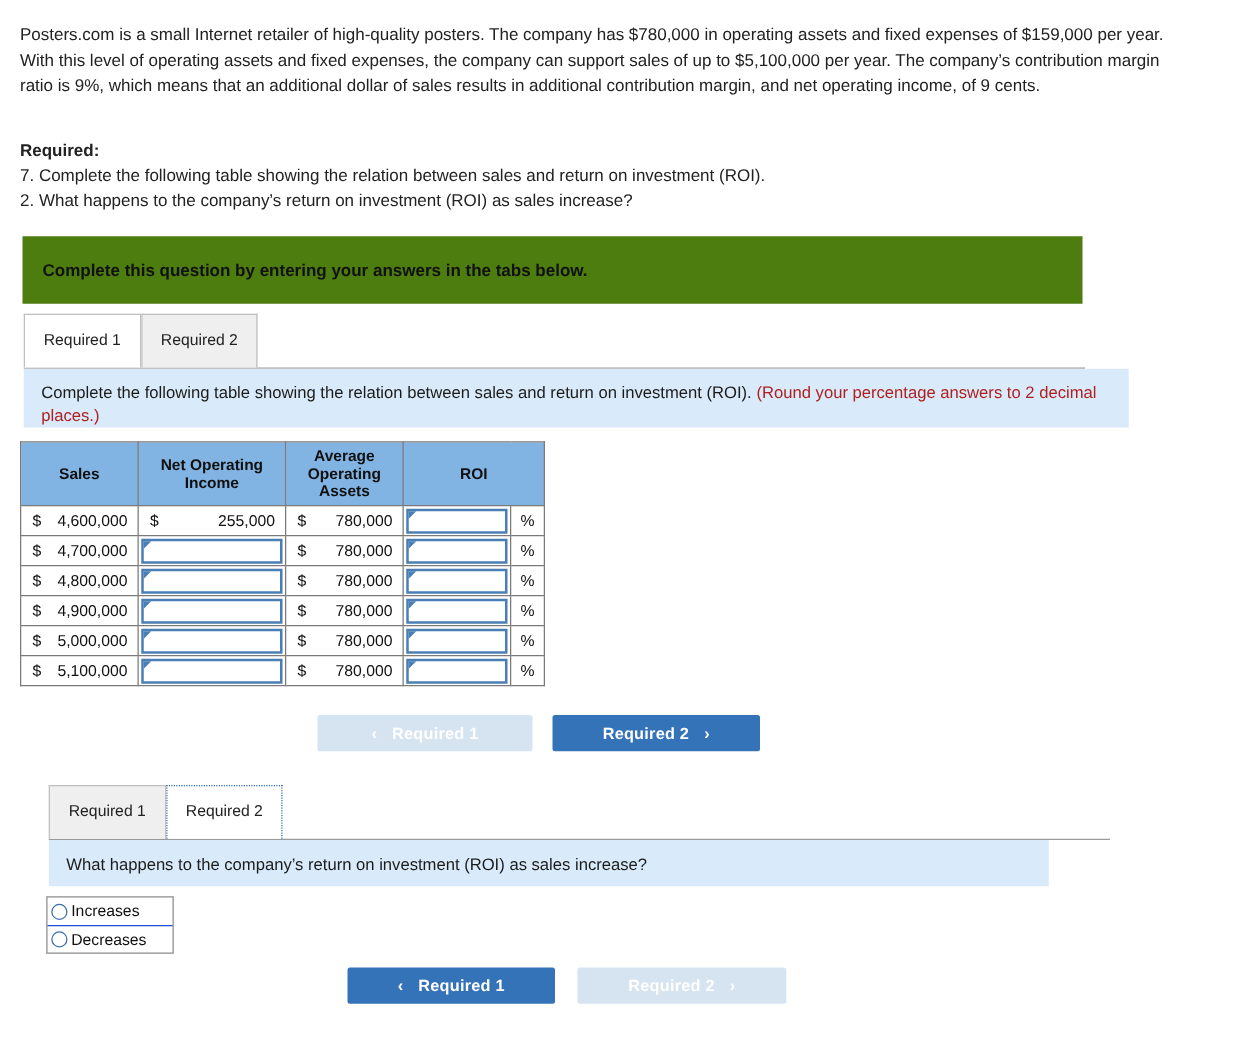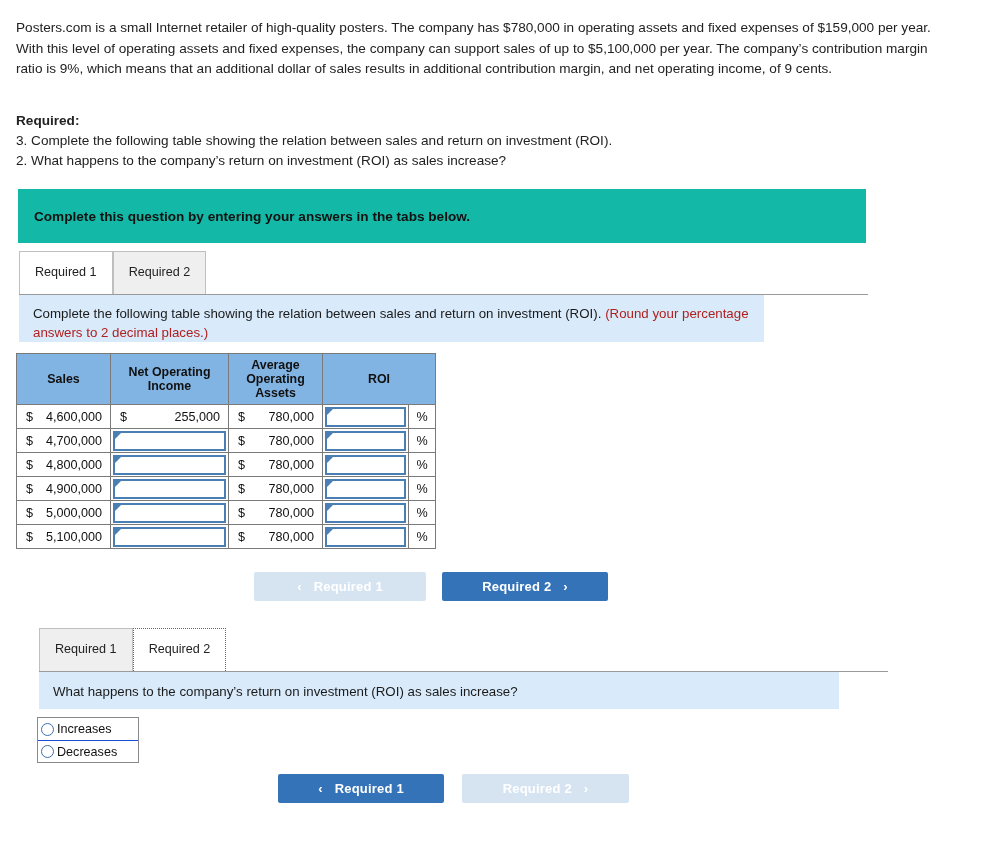--- a/index.html
+++ b/index.html
@@ -43,21 +43,21 @@
   }
   .required-line { display: block; }
 
   
   .gray-banner {
     position: absolute;
     left: 18px;
     top: 189px;
     width: 848px;
     height: 54px;
-    background: #14b8a6;
+    background: #4d7c0f;
     display: flex;
     align-items: center;
   }
   .gray-banner-text {
     margin-left: 16px;
     font-weight: bold;
     font-size: 13.6px;
     color: #111;
   }
 
@@ -106,21 +106,21 @@
 
   
   .info-bar {
     position: absolute;
     background: #d9ebfa;
     box-sizing: border-box;
   }
   .info-bar-1 {
     left: 19px;
     top: 295px;
-    width: 745px;
+    width: 884px;
     height: 47px;
     padding: 9px 14px 0 14px;
   }
   .info-bar-2 {
     left: 39px;
     top: 672px;
     width: 800px;
     height: 37px;
     padding: 10px 14px 0 14px;
   }
@@ -271,21 +271,21 @@
 </style>
 </head>
 <body>
 
 <div class="problem">
   <span>Posters.com is a small Internet retailer of high-quality posters. The company has $780,000 in operating assets and fixed expenses of $159,000 per year. With this level of operating assets and fixed expenses, the company can support sales of up to $5,100,000 per year. The company’s contribution margin ratio is 9%, which means that an additional dollar of sales results in additional contribution margin, and net operating income, of 9 cents.</span>
 </div>
 
 <div class="required-block">
   <span class="required-title">Required:</span>
-  <span class="required-line">3. Complete the following table showing the relation between sales and return on investment (ROI).</span>
+  <span class="required-line">7. Complete the following table showing the relation between sales and return on investment (ROI).</span>
   <span class="required-line">2. What happens to the company’s return on investment (ROI) as sales increase?</span>
 </div>
 
 <div class="gray-banner">
   <span class="gray-banner-text">Complete this question by entering your answers in the tabs below.</span>
 </div>
 
 <div class="tab-rule tab-rule1"></div>
 <div class="tabbar tabbar1">
   <div class="tab active">

